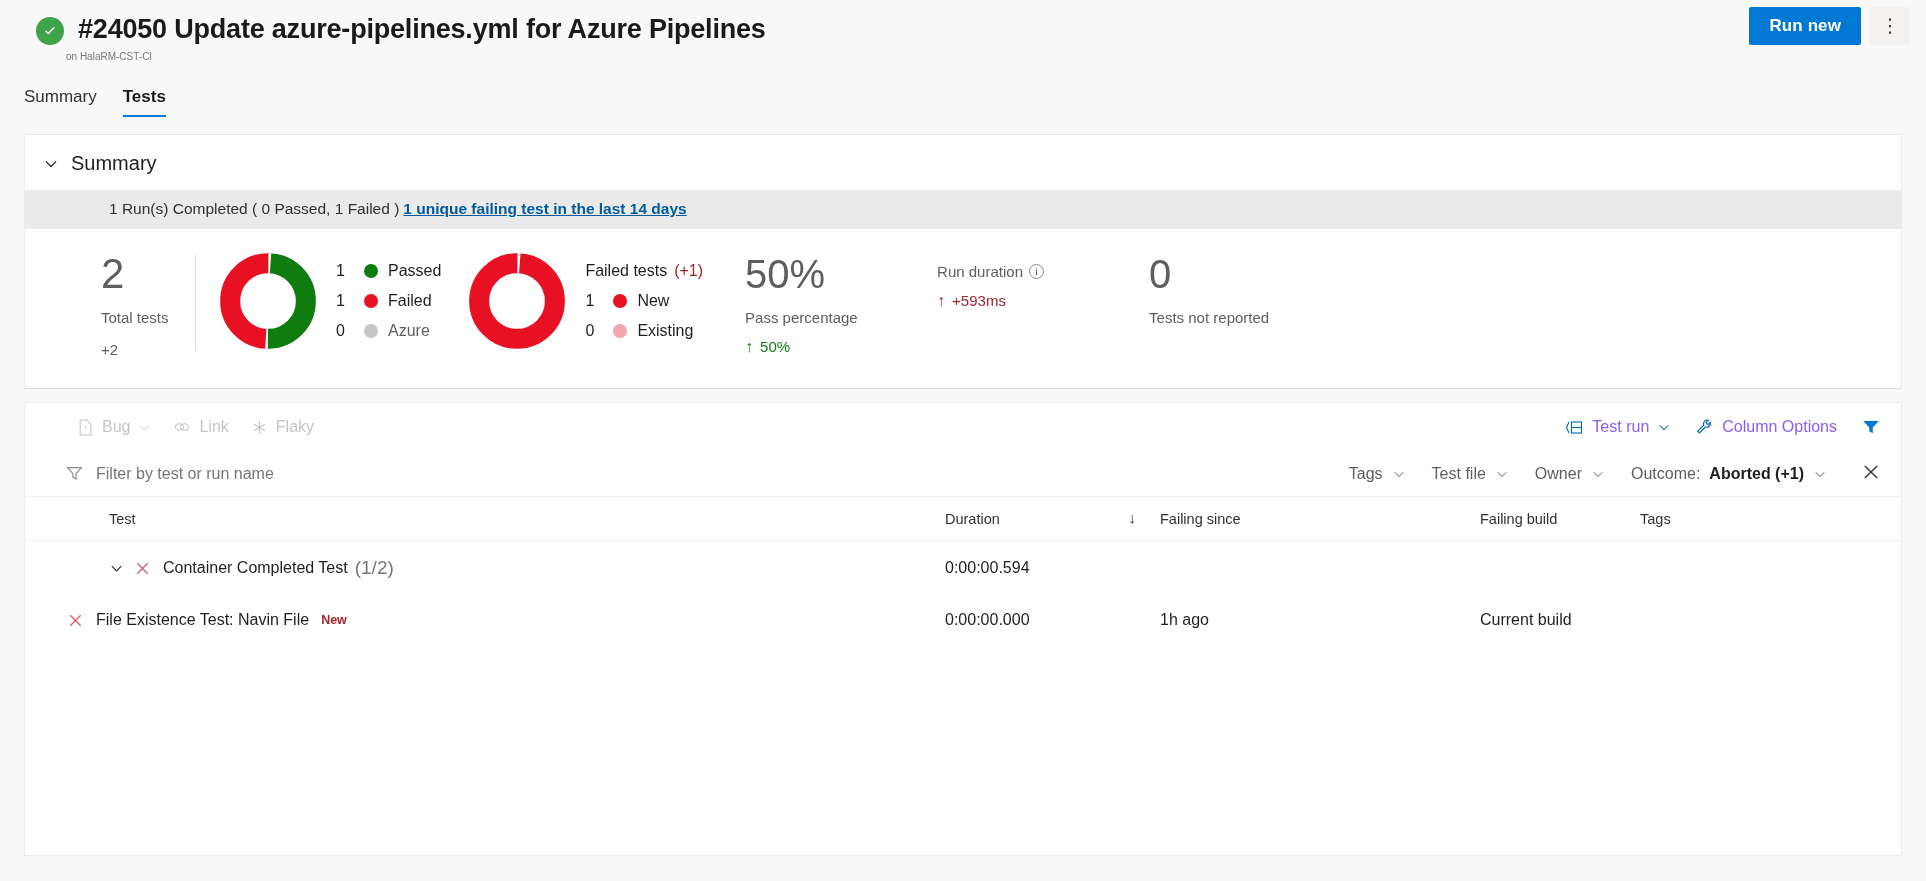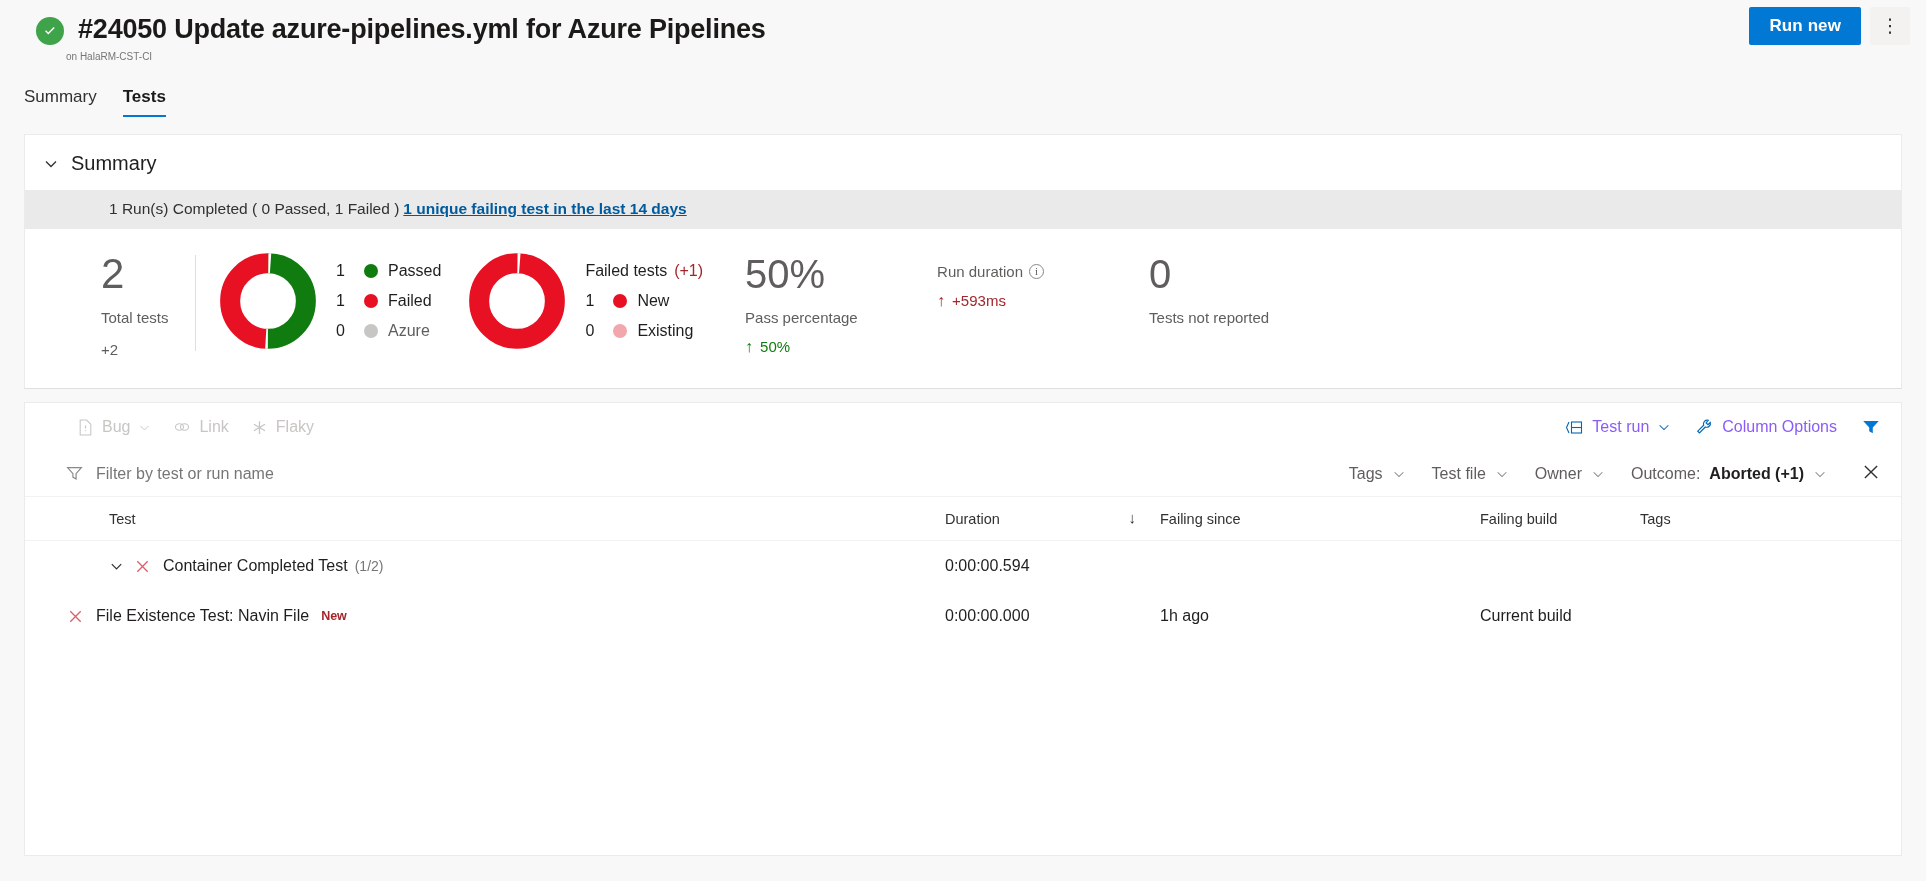--- a/index.html
+++ b/index.html
@@ -184,21 +184,21 @@
   .col-tags   { width: auto; }
   th.col-dur  { position: relative; }
   .sort-arrow {
     position: absolute; right: 24px; top: 12px;
     font-size: 15px; color: #323130;
   }
   .cell-test { display: flex; align-items: center; }
   .row-chev { margin-right: 10px; display: flex; color: #323130; cursor: pointer; }
   .x-icon { margin-right: 12px; display: flex; }
   .sub-indent { padding-left: 42px !important; }
-  .group-count { color: #767676; margin-left: 7px; font-size: 14px; }
+  .group-count { color: #767676; margin-left: 7px; font-size: 19px; }
   .badge-new {
     color: #a4262c; font-size: 12.5px; font-weight: 600;
     margin-left: 12px;
   }
 </style>
 </head>
 <body>
 
 <div class="header">
   <div class="hdr-row">

